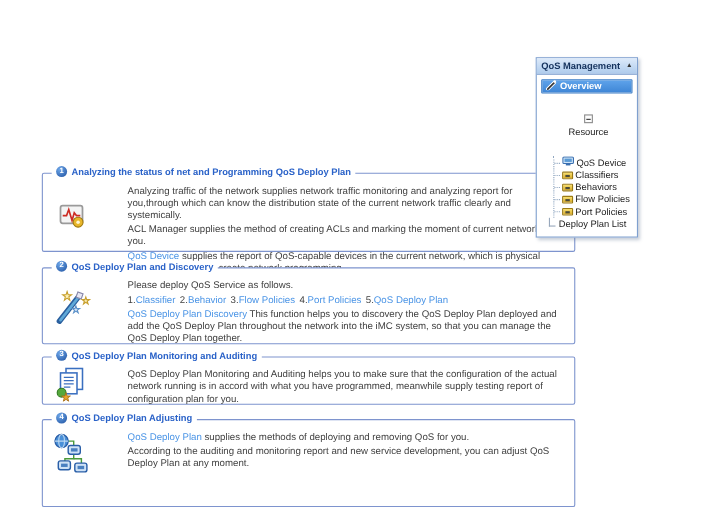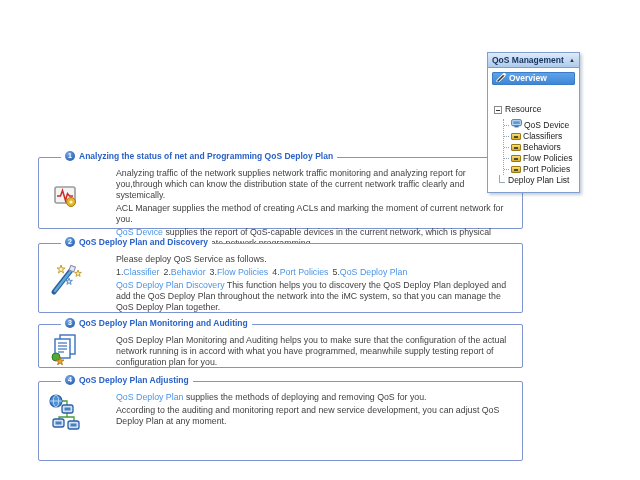--- a/index.html
+++ b/index.html
@@ -16,21 +16,21 @@
                   border-bottom:1px solid #7fa0cf; cursor:pointer; }
   .panel-title { font-size:8.5px; font-weight:bold; color:#16335e; }
   .collapse { font-size:6px; color:#333; line-height:1; }
   .panel-body { padding:4px 3px 6px 3px; }
 
   .row { display:flex; align-items:center; gap:3px; font-size:8.5px; color:#222;
          line-height:11px; white-space:nowrap; cursor:pointer; }
   .sel-row { background:linear-gradient(#5ea3ea,#3f86d6); border:1px solid #3a7cc6;
              color:#fff; font-weight:bold; padding:1px 3px; margin:0 1px 19px 1px;
              border-radius:1px; height:13px; }
-  .res-row { margin:2px 0 4px 3px; }
+  .res-row { margin:2px 0 16px 3px;flex-direction:column; }
   .children { margin-left:12px; border-left:1px dotted #8fa6c0; }
   .child { display:flex; align-items:center; gap:2px; font-size:8.5px; color:#222;
            line-height:11px; cursor:pointer; white-space:nowrap; }
   .child::before { content:""; display:inline-block; width:5px; height:0;
                    border-top:1px dotted #8fa6c0; }
   .guide-row { margin:5px 0 0 2px; }
   .list-row { margin:0 0 0 8px; }
   .elbow { display:inline-block; width:6px; height:8px; margin-top:-4px;
            border-left:1px solid #98a8bc; border-bottom:1px solid #98a8bc; }
   .expander { display:inline-block; width:8px; height:8px; background:#fdfdfd;
@@ -43,21 +43,21 @@
   .chip::after { content:""; position:absolute; left:2px; top:2px; width:4px; height:2px;
                  background:#4a4a3a; }
 
   
   .section { position:absolute; left:38px; width:485px; border:1px solid #7e94ce;
              border-radius:2px; background:#fff; }
   .s1 { top:157px; height:72px; }
   .s2 { top:243px; height:70px; }
   .s3 { top:324px; height:44px; }
   .s4 { top:381px; height:80px; }
-  .legend { position:absolute; top:-7px; left:22px; background:#fff; padding:0 4px;
+  .legend { position:absolute; top:-7px; left:8px; background:#fff; padding:0 4px;
             display:flex; align-items:flex-start; gap:4px; white-space:nowrap; }
   .badge { display:inline-block; width:10px; height:10px; border-radius:50%;
            background:radial-gradient(circle at 35% 30%, #6fa8ea, #1c4f9e);
            color:#fff; font-size:7px; font-weight:bold; text-align:center;
            line-height:10px; flex:0 0 auto; }
   .sec-title { font-size:8.5px; font-weight:bold; color:#2a62c8; }
   .sec-icon { position:absolute; }
   .i1 { left:14px; top:26px; }
   .i2 { left:10px; top:14px; }
   .i3 { left:10px; top:8px; }

